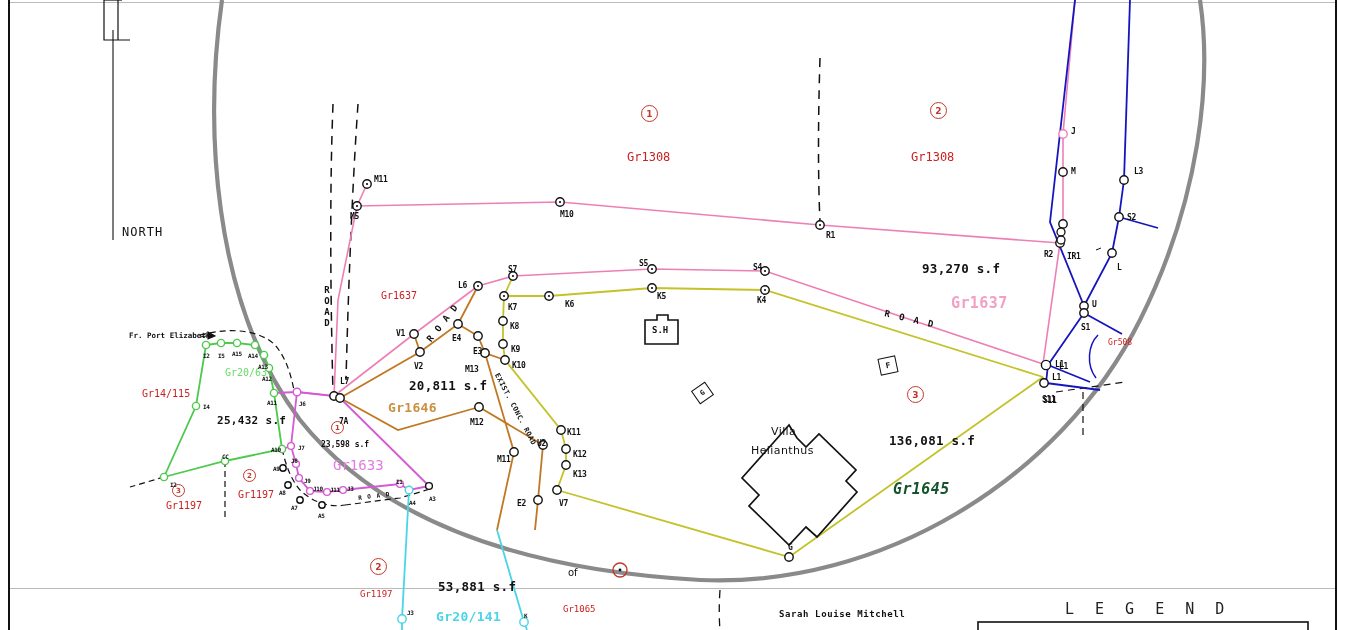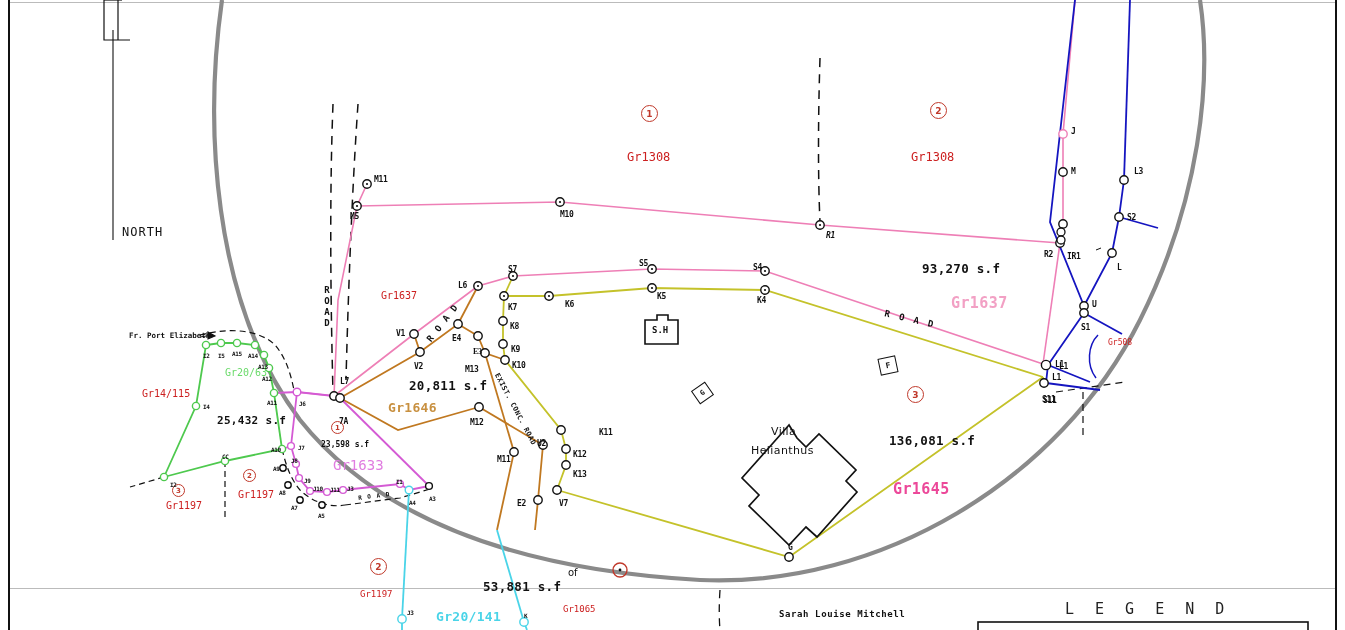--- a/index.html
+++ b/index.html
@@ -255,38 +255,38 @@
     <rect x="978" y="622" width="330" height="60" fill="none" stroke="#111" stroke-width="1.6"></rect>
 
   </svg>
 
   <div class="lbl north" style="left:122px;top:225px;">NORTH</div>
 
   <div class="lbl grlbl" style="left:627px;top:150px;color:#cc2020;font-size:12px;">Gr1308</div>
   <div class="lbl grlbl" style="left:911px;top:150px;color:#cc2020;font-size:12px;">Gr1308</div>
   <div class="lbl grlbl" style="left:381px;top:290px;color:#cc2020;font-size:10px;">Gr1637</div>
   <div class="lbl grbig" style="left:951px;top:294px;color:#f2a0c4;">Gr1637</div>
-  <div class="lbl grbig" style="left:893px;top:480px;color:#ec4899;">Gr1645</div>
+  <div class="lbl grbig" style="left:893px;top:480px;color:#14532d;font-style:italic;">Gr1645</div>
   <div class="lbl grmed" style="left:388px;top:400px;color:#c89040;">Gr1646</div>
   <div class="lbl grlbl" style="left:333px;top:457px;color:#e07ce0;font-size:14px;">Gr1633</div>
   <div class="lbl grlbl" style="left:225px;top:367px;color:#6ada6a;font-size:10px;">Gr20/63</div>
   <div class="lbl grlbl" style="left:142px;top:388px;color:#cc2020;font-size:10px;">Gr14/115</div>
   <div class="lbl grlbl" style="left:166px;top:500px;color:#cc2020;font-size:10px;">Gr1197</div>
   <div class="lbl grlbl" style="left:238px;top:489px;color:#cc2020;font-size:10px;">Gr1197</div>
   <div class="lbl grlbl" style="left:360px;top:589px;color:#cc2020;font-size:9px;">Gr1197</div>
   <div class="lbl grmed" style="left:436px;top:609px;color:#4ad4e8;">Gr20/141</div>
   <div class="lbl grlbl" style="left:563px;top:604px;color:#cc2020;font-size:9px;">Gr1065</div>
   <div class="lbl grlbl" style="left:1108px;top:338px;color:#cc2020;font-size:8px;">Gr508</div>
 
   <div class="lbl area" style="left:922px;top:261px;">93,270 s.f</div>
   <div class="lbl area" style="left:889px;top:433px;">136,081 s.f</div>
   <div class="lbl area" style="left:409px;top:378px;">20,811 s.f</div>
   <div class="lbl area-sm" style="left:321px;top:440px;">23,598 s.f</div>
   <div class="lbl area" style="left:217px;top:414px;font-size:11px;">25,432 s.f</div>
-  <div class="lbl area" style="left:438px;top:579px;margin-left:45px;">53,881 s.f</div>
+  <div class="lbl area" style="left:438px;top:579px;">53,881 s.f</div>
 
   <div class="circ-num" style="left:641px;top:105px;">1</div>
   <div class="circ-num" style="left:930px;top:102px;">2</div>
   <div class="circ-num" style="left:907px;top:386px;">3</div>
   <div class="circ-num sm" style="left:331px;top:421px;">1</div>
   <div class="circ-num sm" style="left:172px;top:484px;">3</div>
   <div class="circ-num sm" style="left:243px;top:469px;">2</div>
   <div class="circ-num" style="left:370px;top:558px;">2</div>
 
   <div class="lbl sh" style="left:652px;top:325px;">S.H</div>
@@ -303,55 +303,55 @@
 
   <div class="lbl fr-port" style="left:129px;top:331px;">Fr. Port Elizabeth</div>
   <div class="lbl of" style="left:568px;top:567px;">of</div>
   <div class="lbl owner" style="left:779px;top:609px;">Sarah Louise Mitchell</div>
   <div class="lbl legend-title" style="left:1065px;top:600px;">L E G E N D</div>
 
   <div id="point-labels">
       <div class="lbl pt" style="left: 374px; top: 175px;">M11</div>
       <div class="lbl pt" style="left: 350px; top: 212px;">M5</div>
       <div class="lbl pt" style="left: 560px; top: 210px;">M10</div>
-      <div class="lbl pt" style="left: 826px; top: 231px; font-style: italic;">R1</div>
+      <div class="lbl pt" style="left: 826px; top: 231px;">R1</div>
       <div class="lbl pt" style="left: 1044px; top: 250px;">R2</div>
       <div class="lbl pt" style="left: 1067px; top: 219px; margin-top: 33px;">IR1</div>
       <div class="lbl pt" style="left: 1071px; top: 167px;">M</div>
       <div class="lbl pt" style="left: 1071px; top: 127px;">J</div>
       <div class="lbl pt" style="left: 1055px; top: 360px;">L1</div>
       <div class="lbl pt" style="left: 508px; top: 265px;">S7</div>
       <div class="lbl pt" style="left: 639px; top: 259px;">S5</div>
       <div class="lbl pt" style="left: 753px; top: 263px;">S4</div>
       <div class="lbl pt" style="left: 458px; top: 281px;">L6</div>
       <div class="lbl pt" style="left: 396px; top: 329px;">V1</div>
       <div class="lbl pt" style="left: 340px; top: 377px;">L7</div>
       <div class="lbl pt" style="left: 508px; top: 303px;">K7</div>
       <div class="lbl pt" style="left: 565px; top: 300px;">K6</div>
       <div class="lbl pt" style="left: 657px; top: 292px;">K5</div>
       <div class="lbl pt" style="left: 757px; top: 296px;">K4</div>
       <div class="lbl pt" style="left: 510px; top: 322px;">K8</div>
       <div class="lbl pt" style="left: 511px; top: 345px;">K9</div>
       <div class="lbl pt" style="left: 512px; top: 361px;">K10</div>
-      <div class="lbl pt" style="left: 567px; top: 428px; margin-left: 32px;">K11</div>
+      <div class="lbl pt" style="left: 567px; top: 428px;">K11</div>
       <div class="lbl pt" style="left: 573px; top: 450px;">K12</div>
       <div class="lbl pt" style="left: 573px; top: 470px;">K13</div>
       <div class="lbl pt" style="left: 559px; top: 499px;">V7</div>
       <div class="lbl pt" style="left: 788px; top: 543px;">G</div>
       <div class="lbl pt" style="left: 1042px; top: 395px;">S11</div>
       <div class="lbl pt" style="left: 1052px; top: 373px;">L1</div>
       <div class="lbl pt" style="left: 1134px; top: 167px;">L3</div>
       <div class="lbl pt" style="left: 1127px; top: 213px;">S2</div>
       <div class="lbl pt" style="left: 1117px; top: 263px;">L</div>
       <div class="lbl pt" style="left: 1092px; top: 300px;">U</div>
       <div class="lbl pt" style="left: 1081px; top: 323px;">S1</div>
       <div class="lbl pt" style="left: 1059px; top: 362px;">L1</div>
       <div class="lbl pt" style="left: 1043px; top: 396px;">S11</div>
       <div class="lbl pt" style="left: 452px; top: 334px;">E4</div>
-      <div class="lbl pt" style="left: 473px; top: 347px; font-family: Liberation Serif, serif;">E3</div>
+      <div class="lbl pt" style="left: 473px; top: 347px;">E3</div>
       <div class="lbl pt" style="left: 414px; top: 362px;">V2</div>
       <div class="lbl pt" style="left: 465px; top: 365px;">M13</div>
       <div class="lbl pt" style="left: 339px; top: 417px;">7A</div>
       <div class="lbl pt" style="left: 470px; top: 418px;">M12</div>
       <div class="lbl pt" style="left: 497px; top: 455px;">M11</div>
       <div class="lbl pt" style="left: 537px; top: 439px; text-align: right;">U2</div>
       <div class="lbl pt" style="left: 517px; top: 499px;">E2</div>
       <div class="lbl pt-sm" style="left: 203px; top: 352px;">I2</div>
       <div class="lbl pt-sm" style="left: 218px; top: 352px;">I5</div>
       <div class="lbl pt-sm" style="left: 232px; top: 350px;">A15</div>

